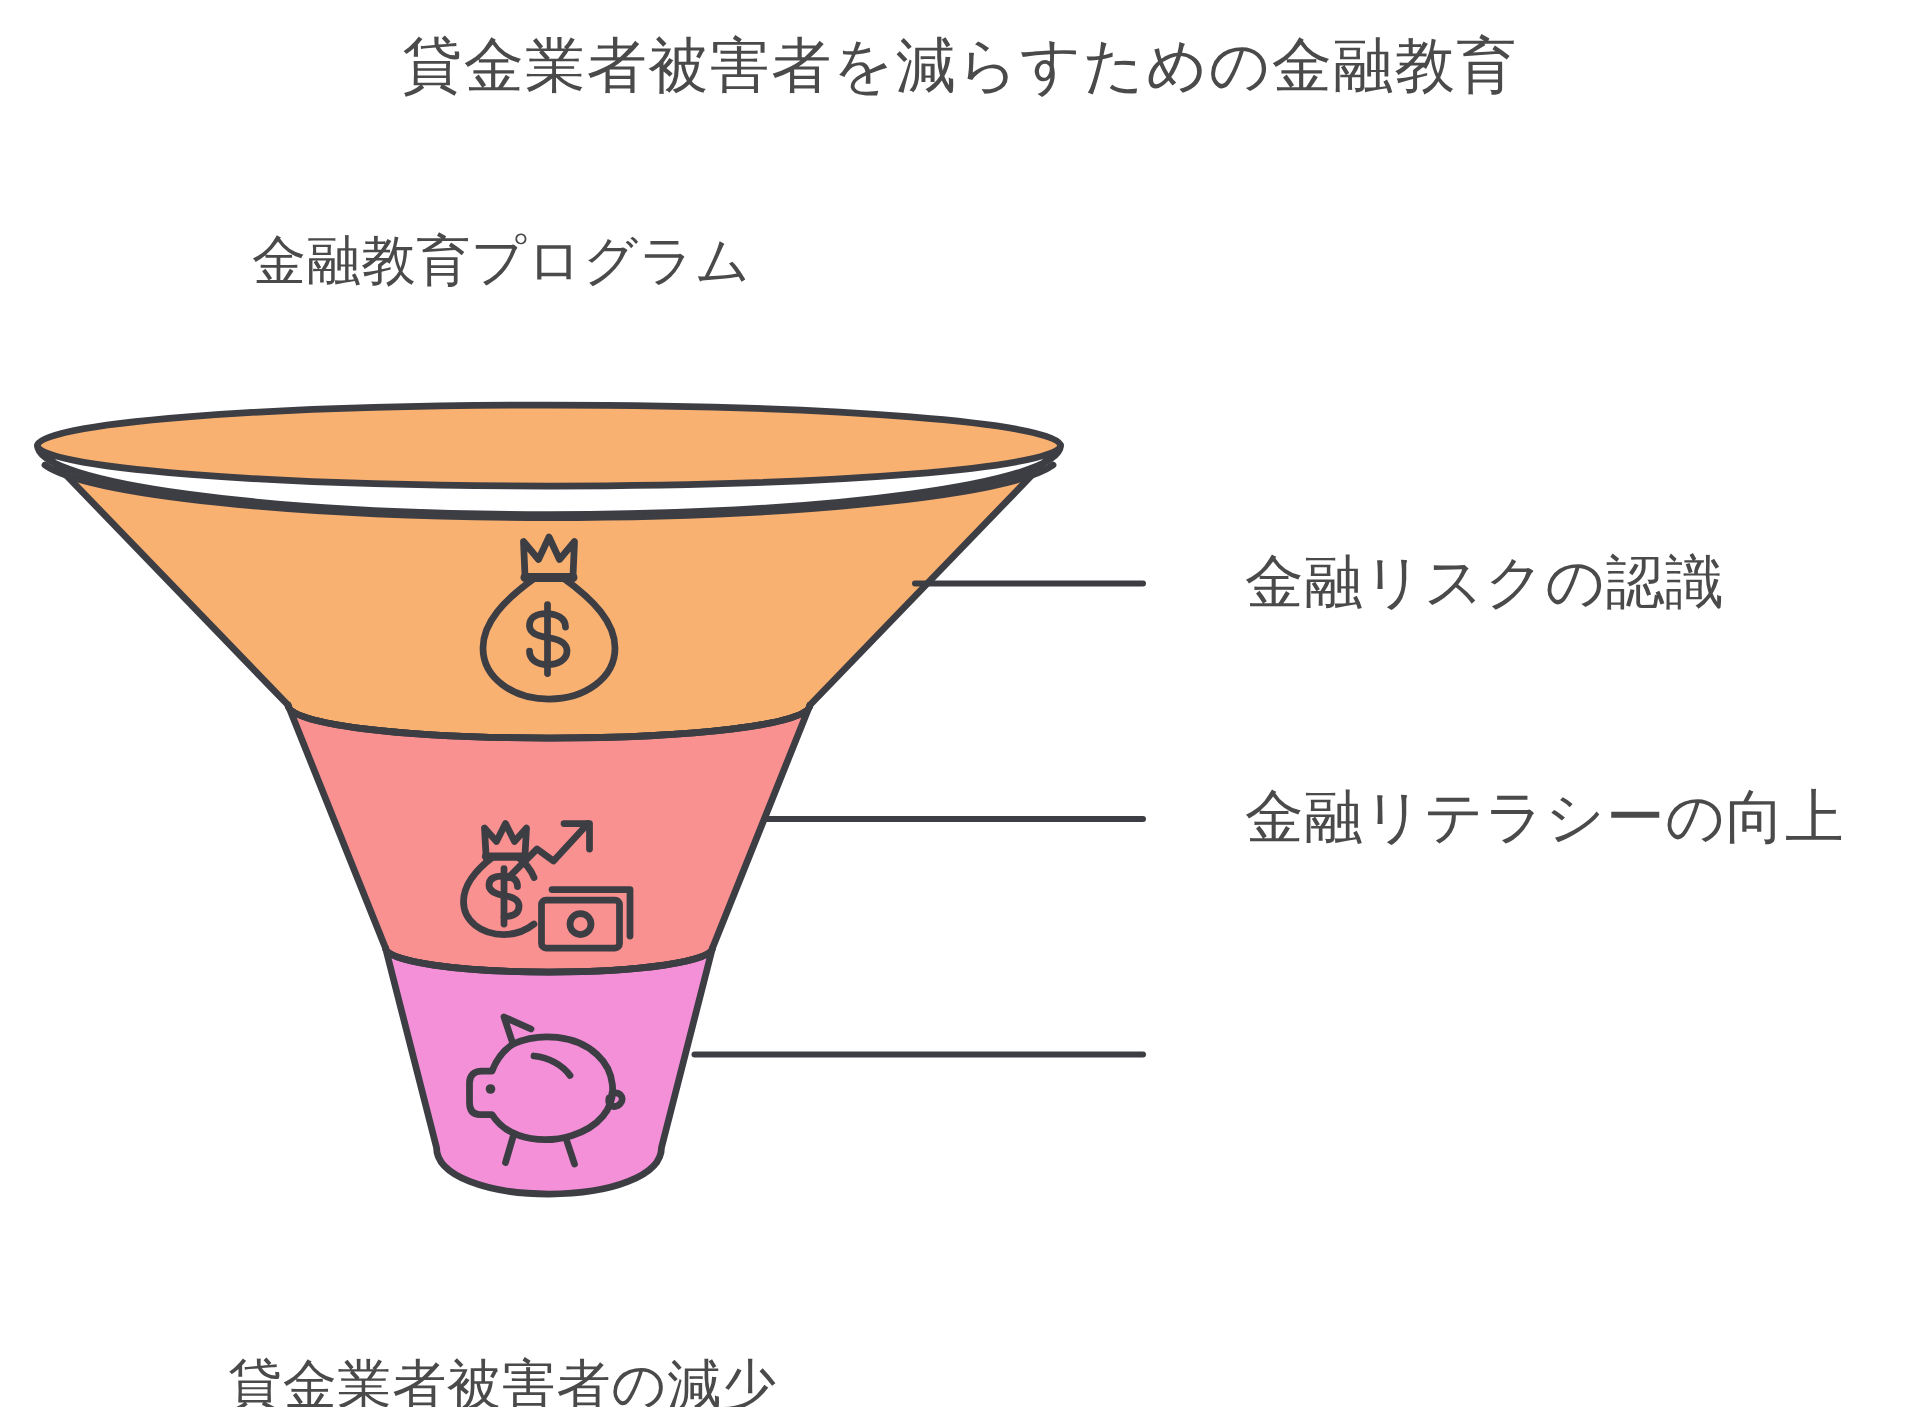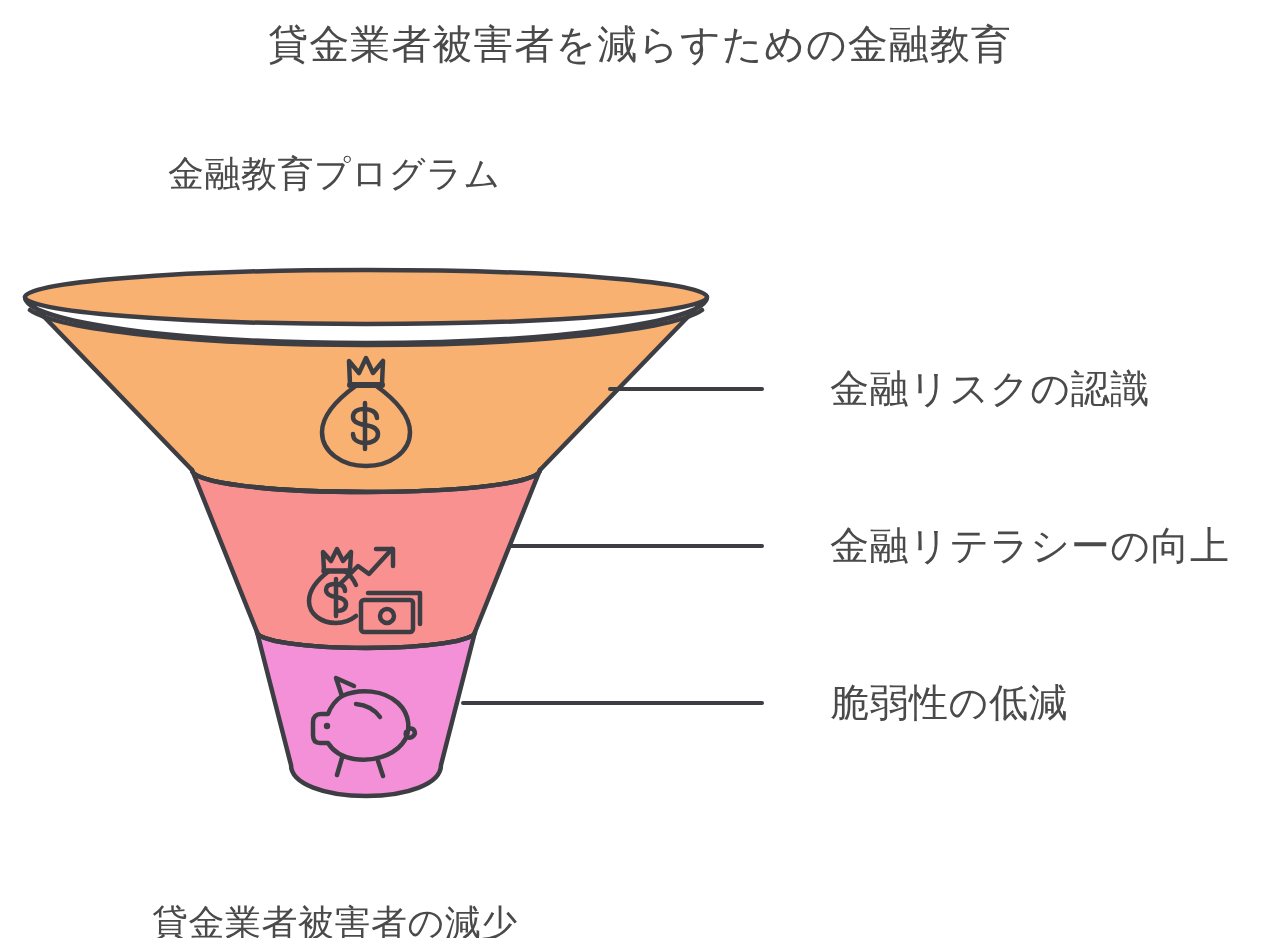--- a/index.html
+++ b/index.html
@@ -216,17 +216,16 @@
       <path d="M -22,36 L -27,53"></path>
       <path d="M 14,39 L 19,54"></path>
     </g>
 
   </svg>
 
   <div class="txt stage-label" id="stage-label-0">金融リスクの認識</div>
 
   <div class="txt stage-label" id="stage-label-1">金融リテラシーの向上</div>
 
-  <div class="txt stage-label" id="stage-label-2">脆弱性の低減</div>
 
   <div class="txt" id="funnel-bottom-caption">貸金業者被害者の減少</div>
 
 </div>
 
 </body></html>

